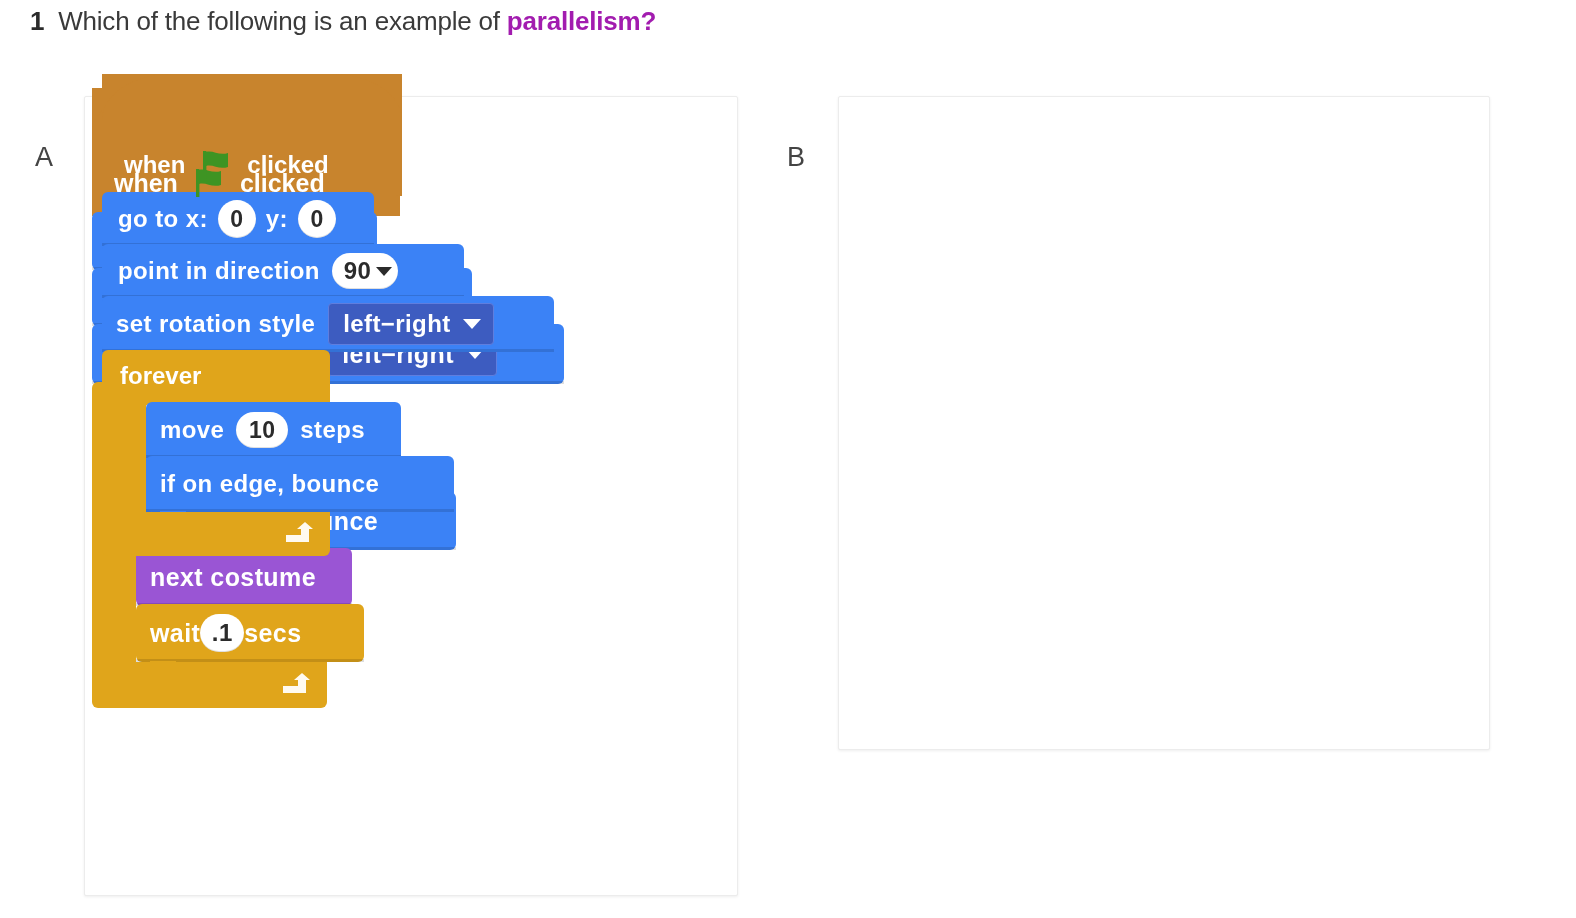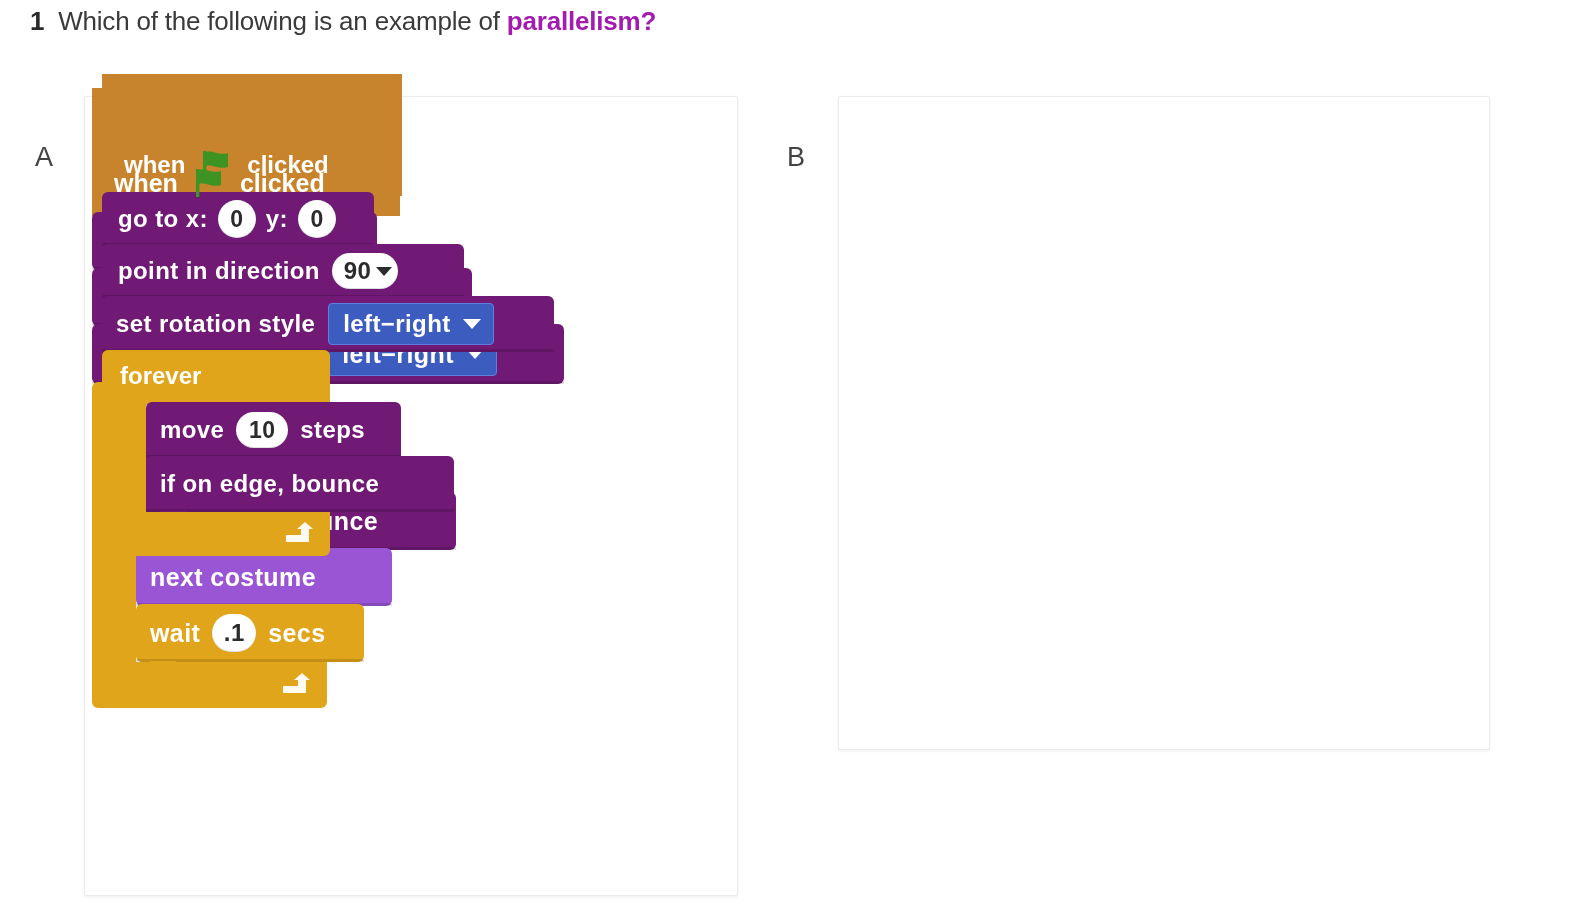--- a/index.html
+++ b/index.html
@@ -86,21 +86,21 @@
     content: "";
     position: absolute;
     left: 14px;
     bottom: -5px;
     width: 26px;
     height: 6px;
     border-radius: 0 0 5px 5px;
     background: inherit;
   }
 
-  .blk.motion   { background: #701a75; text-align: center; }
+  .blk.motion   { background: #3b82f6; text-align: center; }
   .blk.looks    { background: #9a55d4; }
   .blk.control  { background: #e0a51b; }
 
   
   .hat {
     position: relative;
     background: #c8842d;
     color: #fff;
     font-weight: bold;
     display: flex;
@@ -285,26 +285,26 @@
           <span class="oval" style="min-width:54px;height:38px;padding:0 8px;font-size:24px;">10</span>
           <span>steps</span>
           <span class="shadowline"></span>
         </div>
 
         <div class="blk motion stack" style="width:320px;height:58px;padding:0 14px;font-size:25px;border-radius:6px;margin-top:-2px;">
           <span>if on edge, bounce</span>
           <span class="shadowline"></span>
         </div>
 
-        <div class="blk looks stack" style="width:256px;height:58px;padding:0 14px;font-size:25px;border-radius:6px;margin-top:-2px;">
+        <div class="blk looks stack" style="width:216px;height:58px;padding:0 14px;font-size:25px;border-radius:6px;margin-top:-2px;">
           <span>next costume</span>
           <span class="shadowline"></span>
         </div>
 
-        <div class="blk control stack" style="width:228px;height:58px;padding:0 14px;font-size:25px;gap:12px;border-radius:6px;margin-top:-2px;">
+        <div class="blk control stack" style="width:228px;height:58px;padding:0 14px;font-size:25px;gap:0;border-radius:6px;margin-top:-2px;">
           <span>wait</span>
           <span class="oval" style="min-width:44px;height:38px;padding:0 8px;font-size:24px;">.1</span>
           <span>secs</span>
           <span class="shadowline"></span>
         </div>
 
       </div>
     </div>
     <div class="c-foot" style="width:235px;height:46px;padding:0 16px;">
       <span class="loop-arrow">

